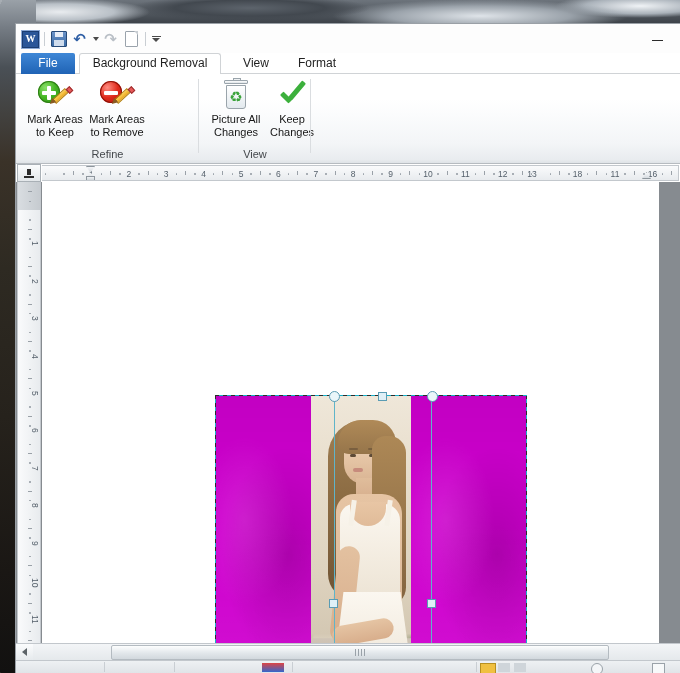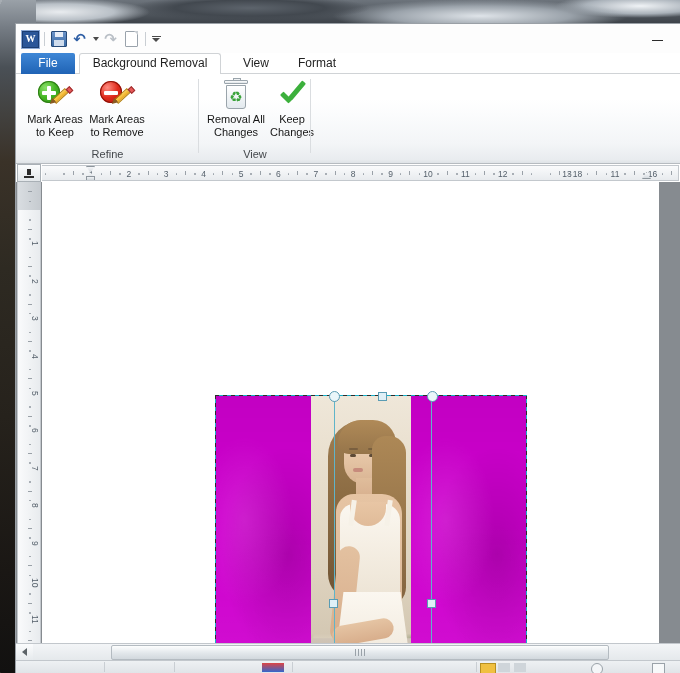--- a/index.html
+++ b/index.html
@@ -539,21 +539,21 @@
     <div class="rib-group" style="left:183px;width:112px">
 
       <div class="rib-btn" style="left:6px;width:62px">
         <div class="ic">
           <div class="trash">
             <div class="lid"></div>
             <div class="can"></div>
             <div class="recyc">♻</div>
           </div>
         </div>
-        <div class="lb">Removal All</div>
+        <div class="lb">Picture All</div>
         <div class="lb">Changes</div>
       </div>
 
       <div class="rib-btn" style="left:66px;width:54px">
         <div class="ic">
           <div class="checkmark">
               <i></i>
               <i></i>
             </div>
         </div>
@@ -630,21 +630,21 @@
         <div class="hr-num" style="left: 124.2px;">3</div>
         <div class="hr-num" style="left: 161.6px;">4</div>
         <div class="hr-num" style="left: 199px;">5</div>
         <div class="hr-num" style="left: 236.4px;">6</div>
         <div class="hr-num" style="left: 273.8px;">7</div>
         <div class="hr-num" style="left: 311.2px;">8</div>
         <div class="hr-num" style="left: 348.6px;">9</div>
         <div class="hr-num" style="left: 386px;">10</div>
         <div class="hr-num" style="left: 423.4px;">11</div>
         <div class="hr-num" style="left: 460.8px;">12</div>
-        <div class="hr-num" style="left: 525px;">13</div>
+        <div class="hr-num" style="left: 490px;">13</div>
         <div class="hr-num" style="left: 535.6px;">18</div>
         <div class="hr-num" style="left: 573px;">11</div>
         <div class="hr-num" style="left: 610.4px;">16</div>
         <div class="indent-top" style="left: 44px;"></div>
         <div class="indent-bot" style="left: 44px;"></div>
         <div class="indent-sq" style="left: 44px;"></div>
         <div class="indent-bot" style="left: 600px;"></div>
       </div>
   </div>
 

